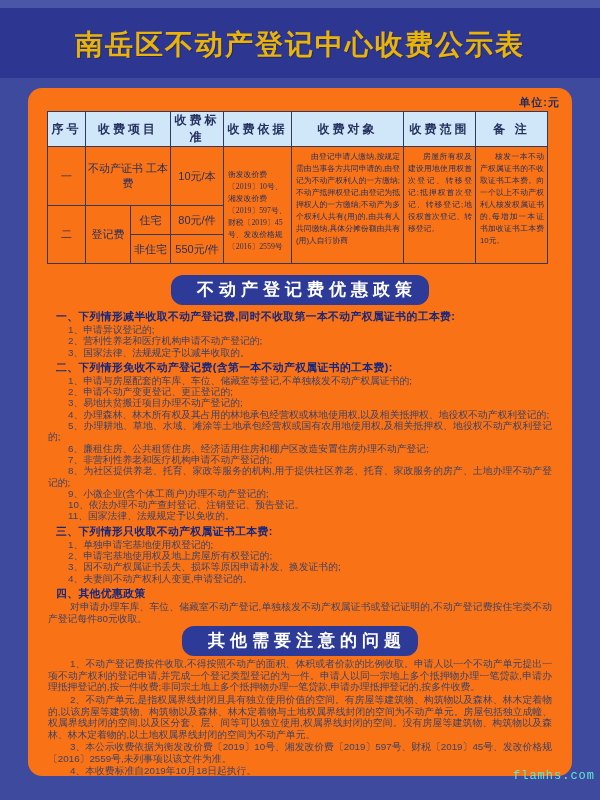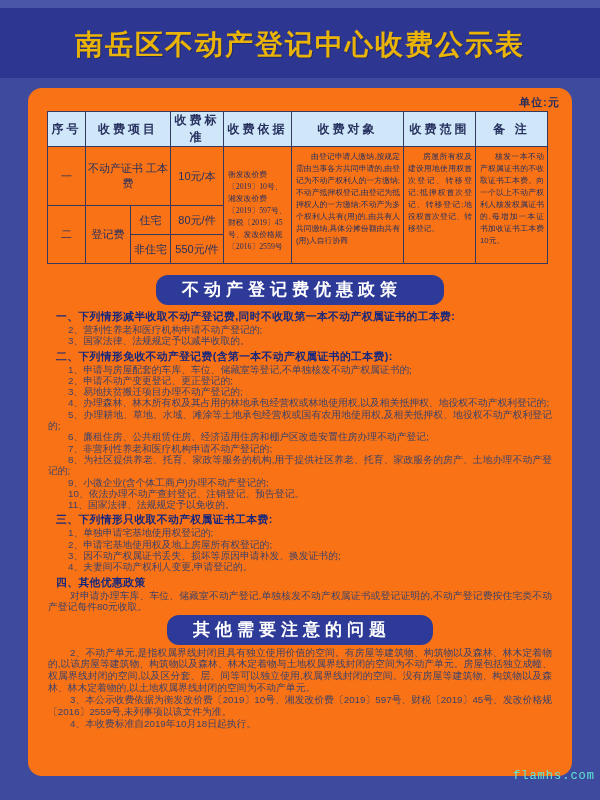--- a/index.html
+++ b/index.html
@@ -37,21 +37,21 @@
     padding:4px 3px 2px 4px;
   }
   .cell-small.indent{text-indent:15px;}
   .cell-small.center{text-align:left;text-indent:0;padding-top:22px;font-family:Liberation Serif, serif;}
   .row-tall td{height:56px;}
   .row-short td{height:26px;}
   .banner-wrap{text-align:center;margin-top:11px;}
   .banner-wrap.second{margin-top:2px;}
   .banner{
     display:inline-block;background:#2d3a97;color:#ffffff;font-weight:bold;
-    font-size:17px;letter-spacing:5px;padding:3px 42px 4px 26px;border-radius:12px;
+    font-size:17px;letter-spacing:5px;padding:3px 12px 4px 26px;border-radius:12px;
   }
   .text-block{padding:2px 20px 0 20px;}
   .text-block .line{color:#3d4268;}
   .line.h{
     font-size:10.8px;font-weight:bold;color:#16277d;line-height:13px;
     margin:3px 0 1px 0;text-indent:8px;letter-spacing:0.4px;
   }
   .line.i{
     font-size:9.8px;line-height:11.3px;text-indent:20px;text-align:justify;
   }
@@ -117,20 +117,21 @@
         <td class="cell-mid">550元/件</td>
       </tr>
     </tbody>
       </table>
 
     <div class="banner-wrap">
       <span class="banner">不动产登记费优惠政策</span>
     </div>
     <div class="text-block">
         <div class="line h">一、下列情形减半收取不动产登记费,同时不收取第一本不动产权属证书的工本费:</div>
+        <div class="line i">1、申请异议登记的;</div>
         <div class="line i">2、营利性养老和医疗机构申请不动产登记的;</div>
         <div class="line i">3、国家法律、法规规定予以减半收取的。</div>
         <div class="line h">二、下列情形免收不动产登记费(含第一本不动产权属证书的工本费):</div>
         <div class="line i">1、申请与房屋配套的车库、车位、储藏室等登记,不单独核发不动产权属证书的;</div>
         <div class="line i">2、申请不动产变更登记、更正登记的;</div>
         <div class="line i">3、易地扶贫搬迁项目办理不动产登记的;</div>
         <div class="line i">4、办理森林、林木所有权及其占用的林地承包经营权或林地使用权,以及相关抵押权、地役权不动产权利登记的;</div>
         <div class="line i">5、办理耕地、草地、水域、滩涂等土地承包经营权或国有农用地使用权,及相关抵押权、地役权不动产权利登记的;</div>
         <div class="line i">6、廉租住房、公共租赁住房、经济适用住房和棚户区改造安置住房办理不动产登记;</div>
         <div class="line i">7、非营利性养老和医疗机构申请不动产登记的;</div>
@@ -144,20 +145,21 @@
         <div class="line i">3、因不动产权属证书丢失、损坏等原因申请补发、换发证书的;</div>
         <div class="line i">4、夫妻间不动产权利人变更,申请登记的。</div>
         <div class="line h">四、其他优惠政策</div>
         <div class="line p">对申请办理车库、车位、储藏室不动产登记,单独核发不动产权属证书或登记证明的,不动产登记费按住宅类不动产登记每件80元收取。</div>
       </div>
 
     <div class="banner-wrap second">
       <span class="banner">其他需要注意的问题</span>
     </div>
     <div class="text-block">
+        <div class="line p">1、不动产登记费按件收取,不得按照不动产的面积、体积或者价款的比例收取。申请人以一个不动产单元提出一项不动产权利的登记申请,并完成一个登记类型登记的为一件。申请人以同一宗地上多个抵押物办理一笔贷款,申请办理抵押登记的,按一件收费;非同宗土地上多个抵押物办理一笔贷款,申请办理抵押登记的,按多件收费。</div>
         <div class="line p">2、不动产单元,是指权属界线封闭且具有独立使用价值的空间。有房屋等建筑物、构筑物以及森林、林木定着物的,以该房屋等建筑物、构筑物以及森林、林木定着物与土地权属界线封闭的空间为不动产单元。房屋包括独立成幢、权属界线封闭的空间,以及区分套、层、间等可以独立使用,权属界线封闭的空间。没有房屋等建筑物、构筑物以及森林、林木定着物的,以土地权属界线封闭的空间为不动产单元。</div>
         <div class="line p">3、本公示收费依据为衡发改价费〔2019〕10号、湘发改价费〔2019〕597号、财税〔2019〕45号、发改价格规〔2016〕2559号,未列事项以该文件为准。</div>
         <div class="line p">4、本收费标准自2019年10月18日起执行。</div>
       </div>
   </div>
 
   <div class="watermark">flamhs.com</div>
 </div>
 
 </body></html>

